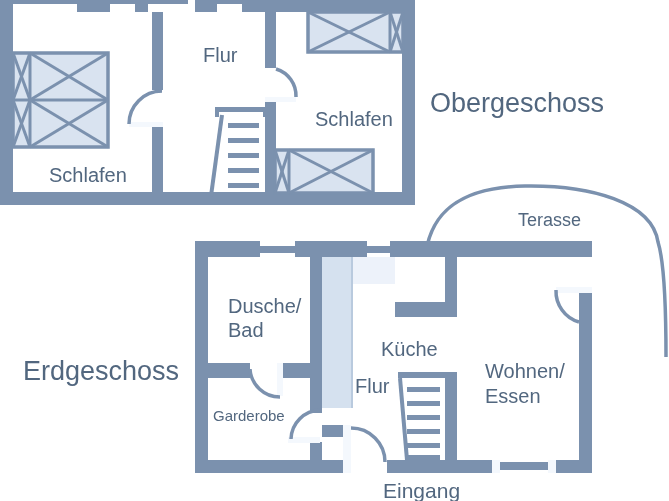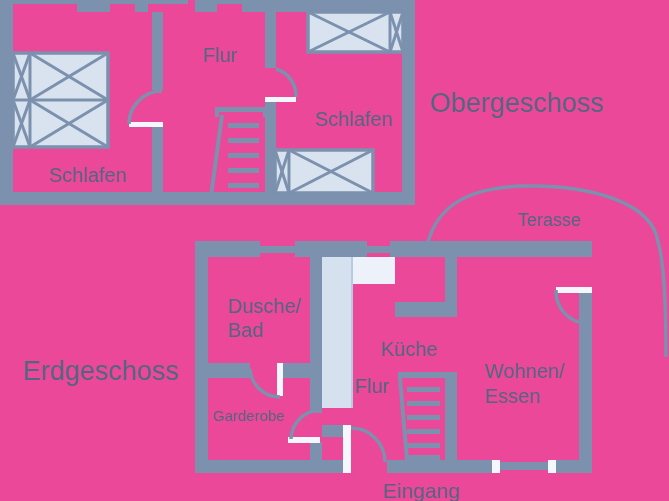--- a/index.html
+++ b/index.html
@@ -8,21 +8,21 @@
     background: #000000;
     width: 669px;
     height: 501px;
     overflow: hidden;
     font-family: "Liberation Sans", sans-serif;
   }
   #plan-root {
     position: relative;
     width: 669px;
     height: 501px;
-    background: #ec4899;
+    background: #ffffff;
   }
   svg text {
     font-family: "Liberation Sans", "DejaVu Sans", sans-serif;
     fill: #52677f;
   }
   .floor-title { font-size: 27px; }
   .room-label  { font-size: 20px; }
   .room-label-sm { font-size: 15px; }
   .outside-label { font-size: 18px; }
   .entry-label { font-size: 21px; }

